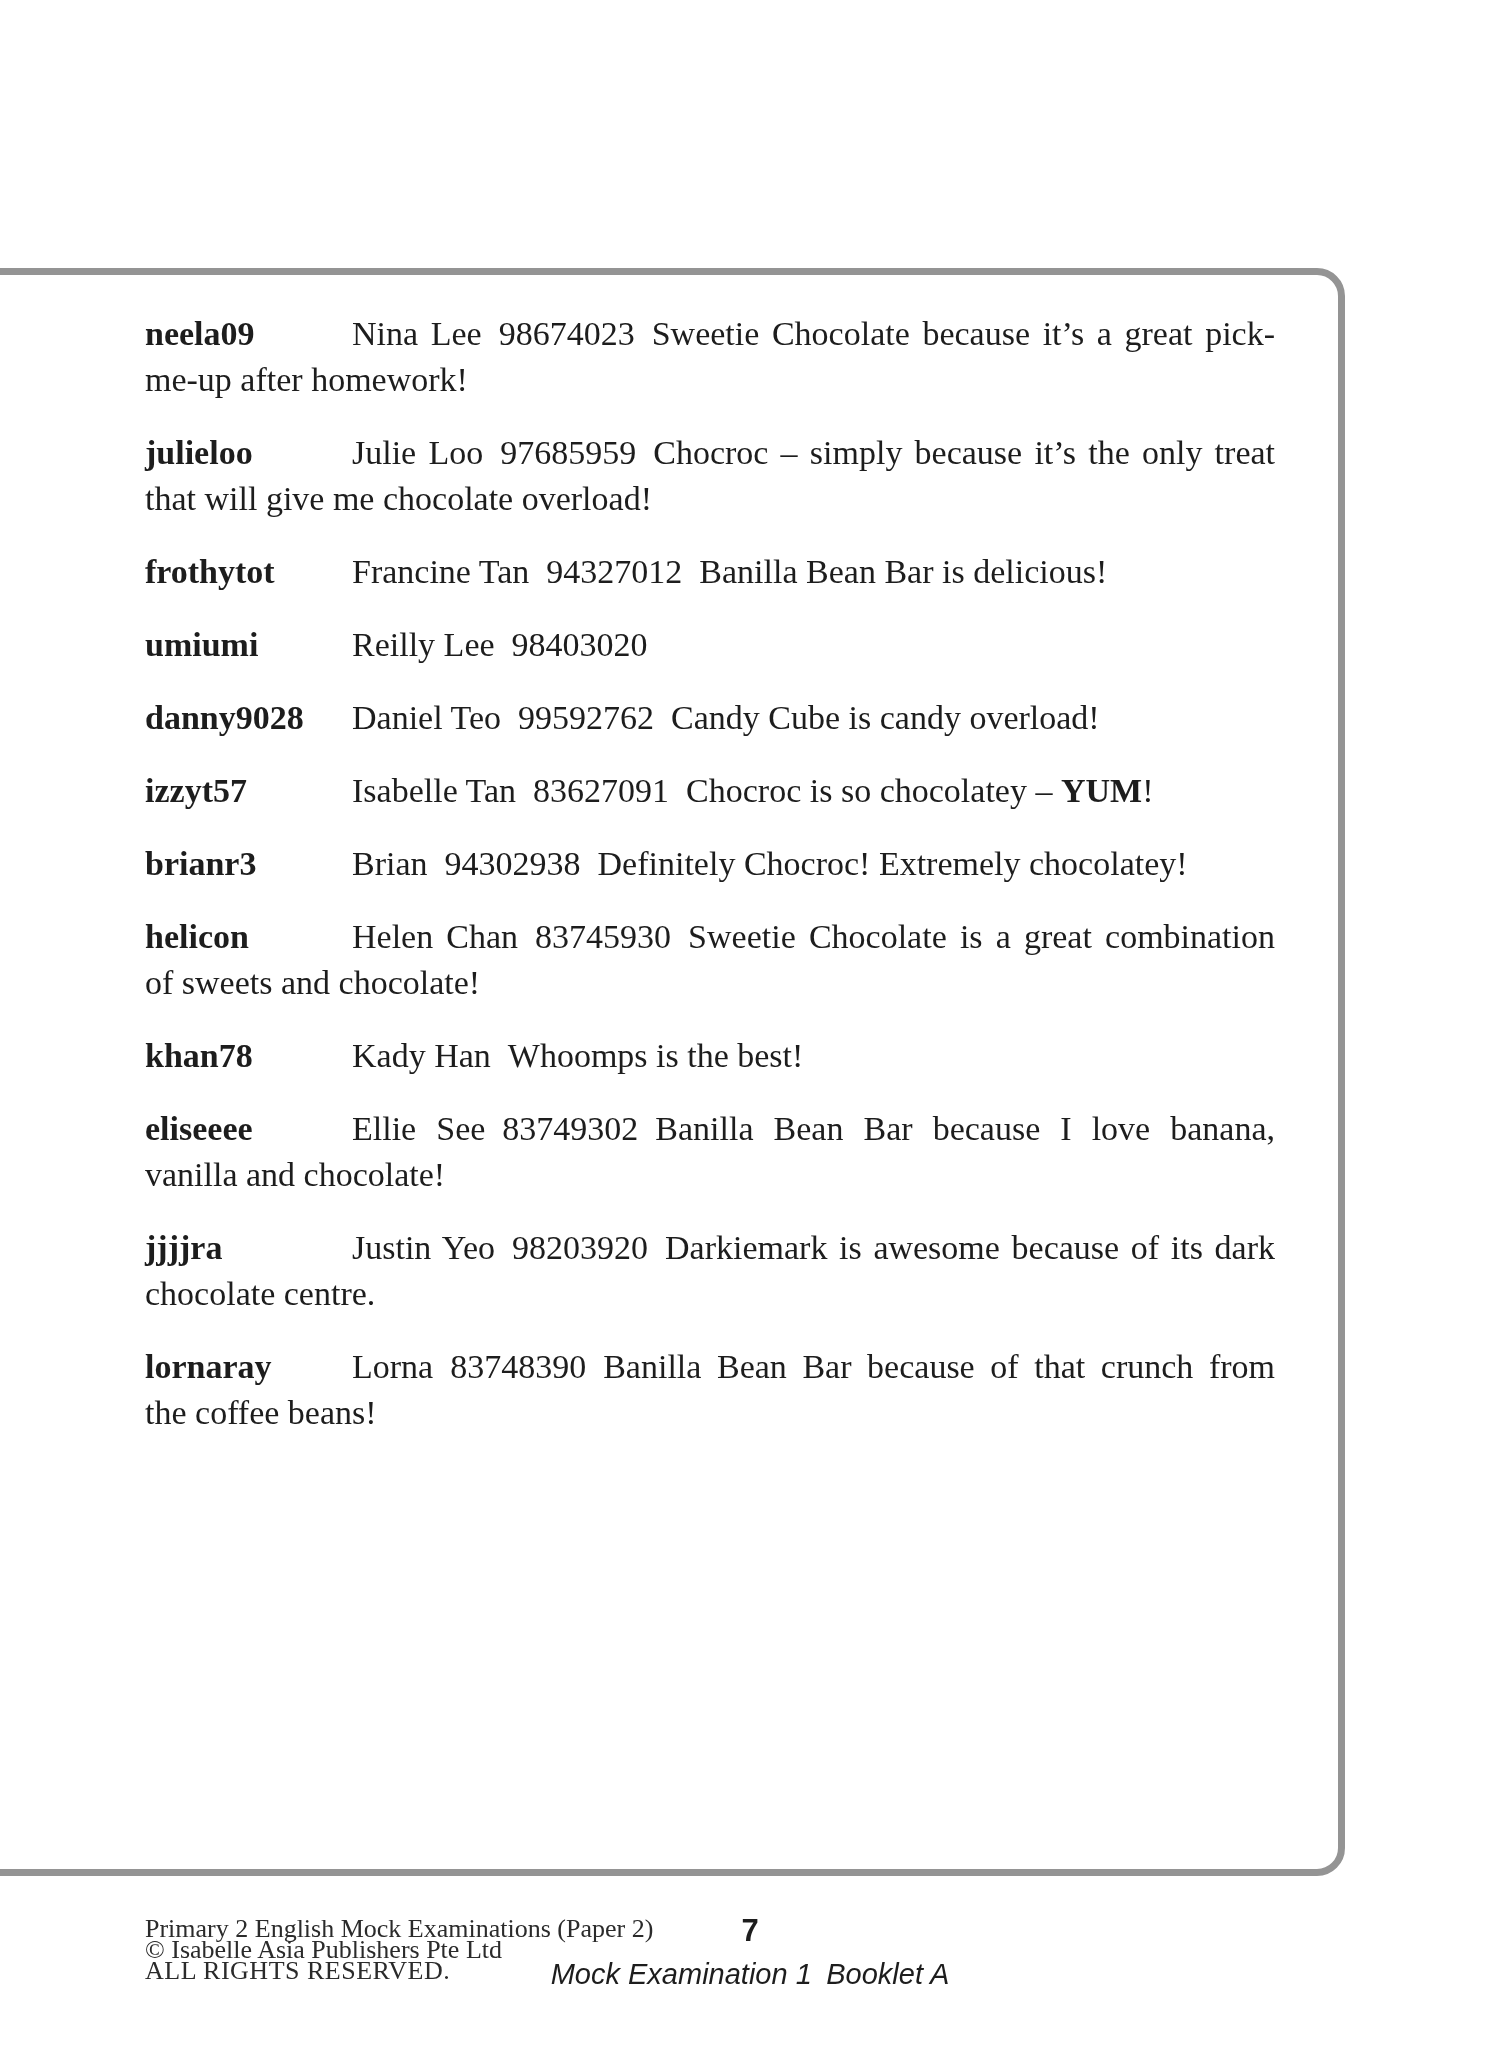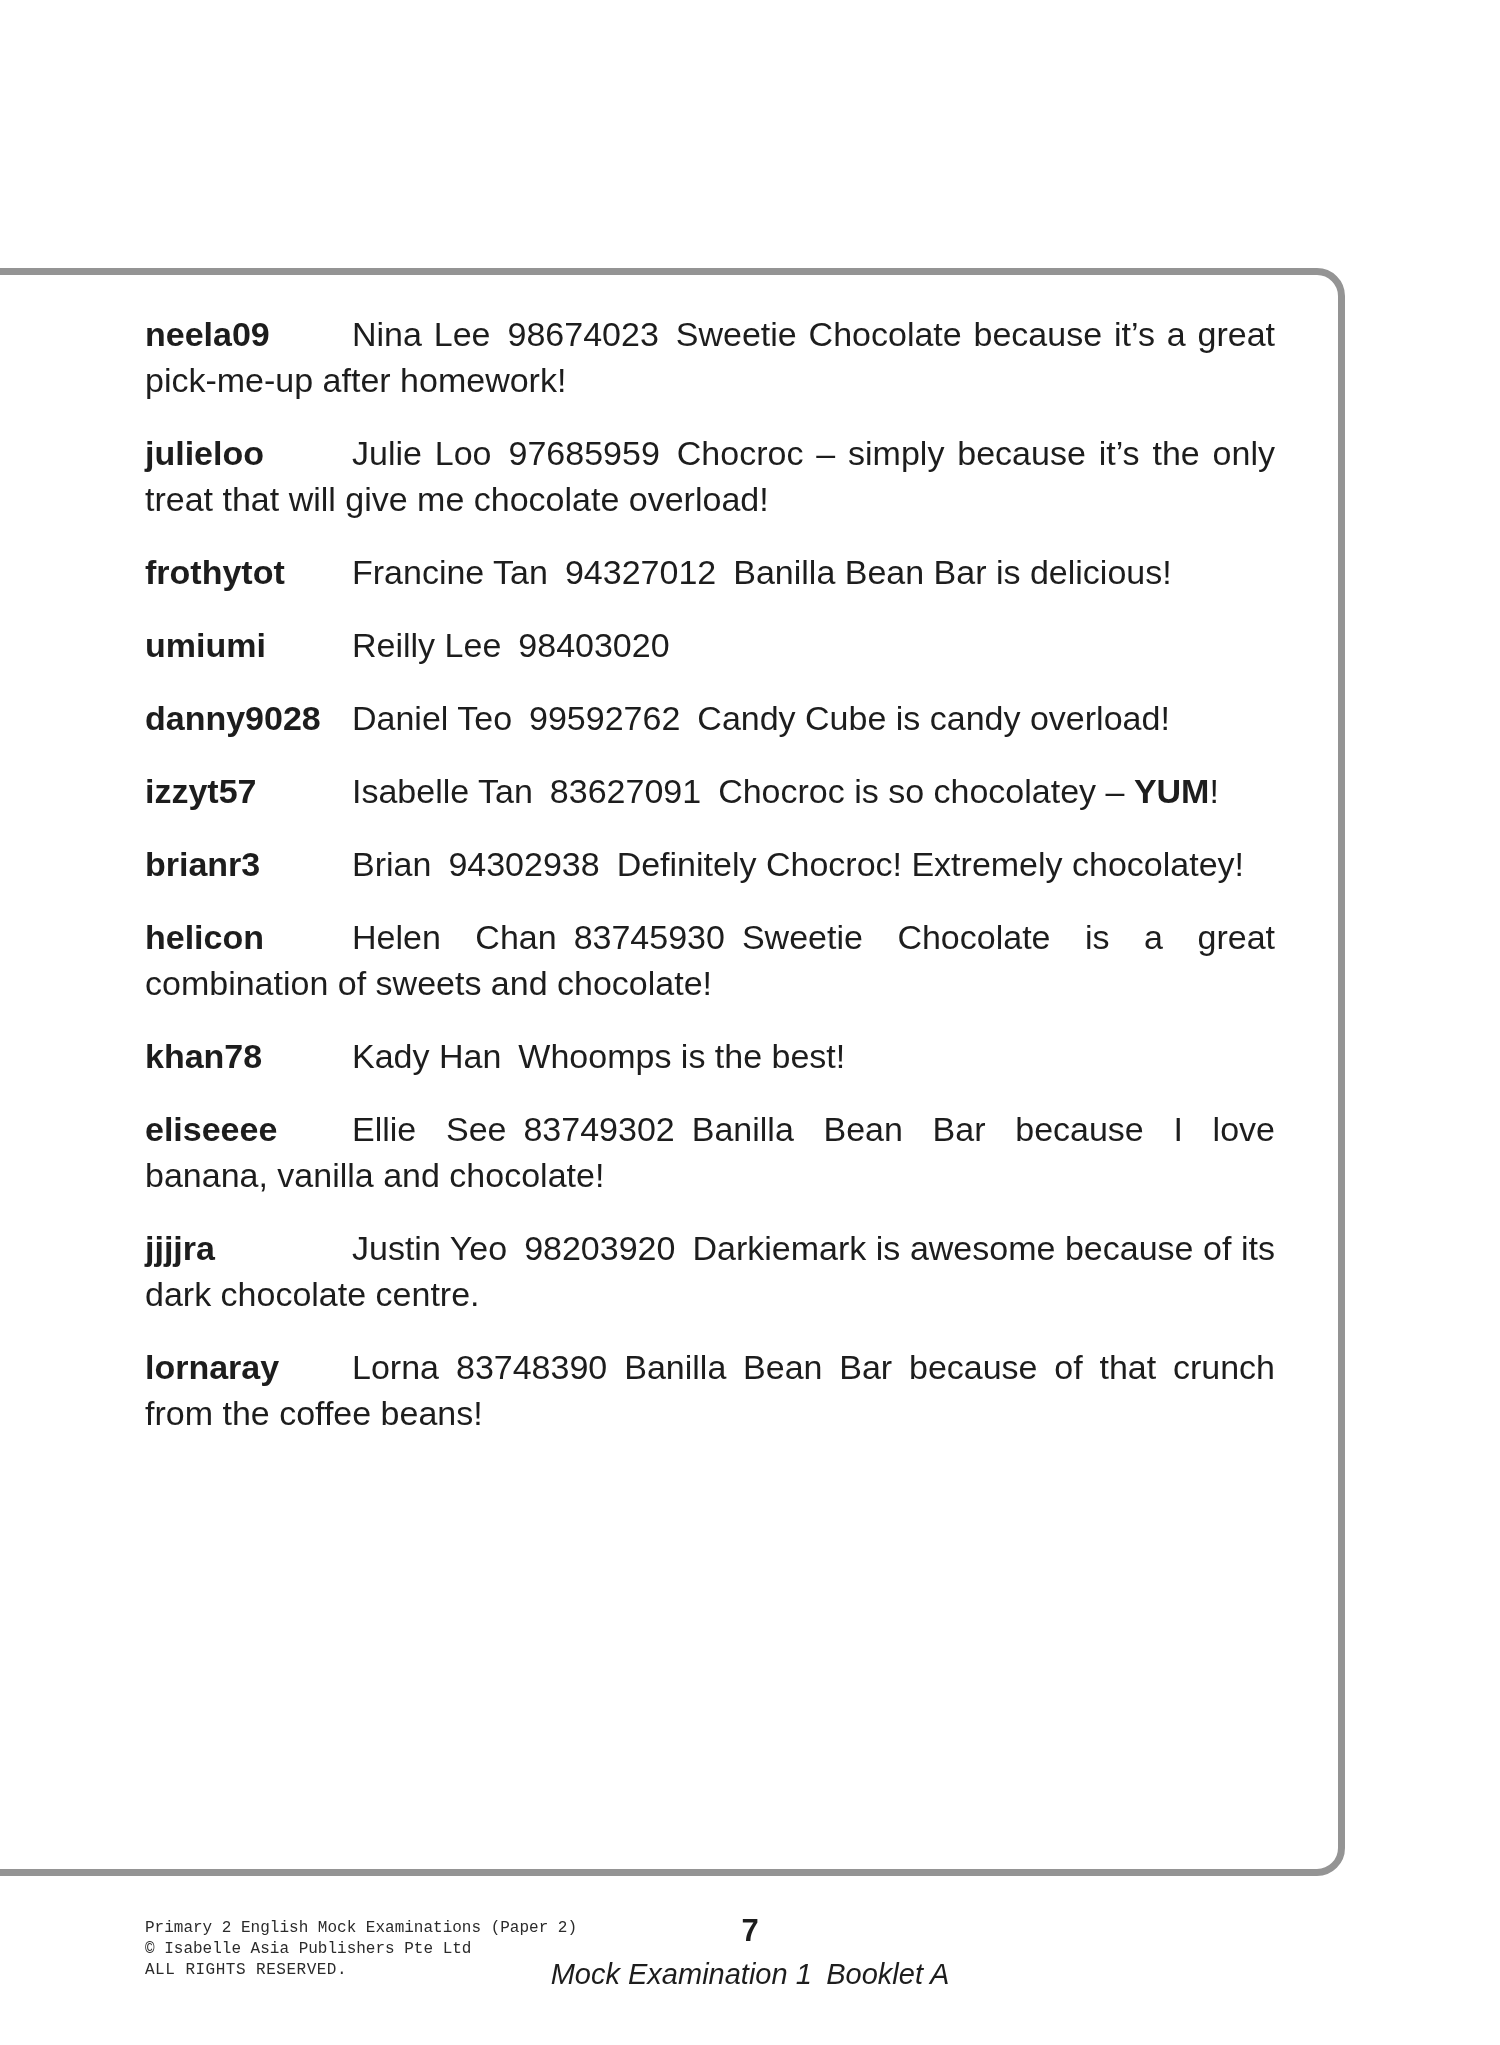--- a/index.html
+++ b/index.html
@@ -30,34 +30,35 @@
   .entries {
     padding: 36px 0 0 174px;
     width: 1130px;
   }
   .entry {
     margin: 0 0 27px 0;
     font-size: 34px;
     line-height: 46px;
     text-align: justify;
     color: #1d1d1d;
+    font-family: Liberation Serif, serif;
   }
   .uname {
     display: inline-block;
     width: 207px;
     font-weight: 700;
     text-align: left;
   }
   .etext b { font-weight: 700; }
   .imprint {
     position: absolute;
     left: 145px;
     top: 1918px;
-    font-family: Liberation Mono, monospace;
-    font-size: 16px;
+    font-family: Liberation Serif, serif;
+    font-size: 26px;
     line-height: 21px;
     color: #2b2b2b;
   }
   .imprint .rights { letter-spacing: 0.5px; }
   .footer-center {
     position: absolute;
     left: 0;
     top: 1914px;
     width: 1500px;
     text-align: center;

